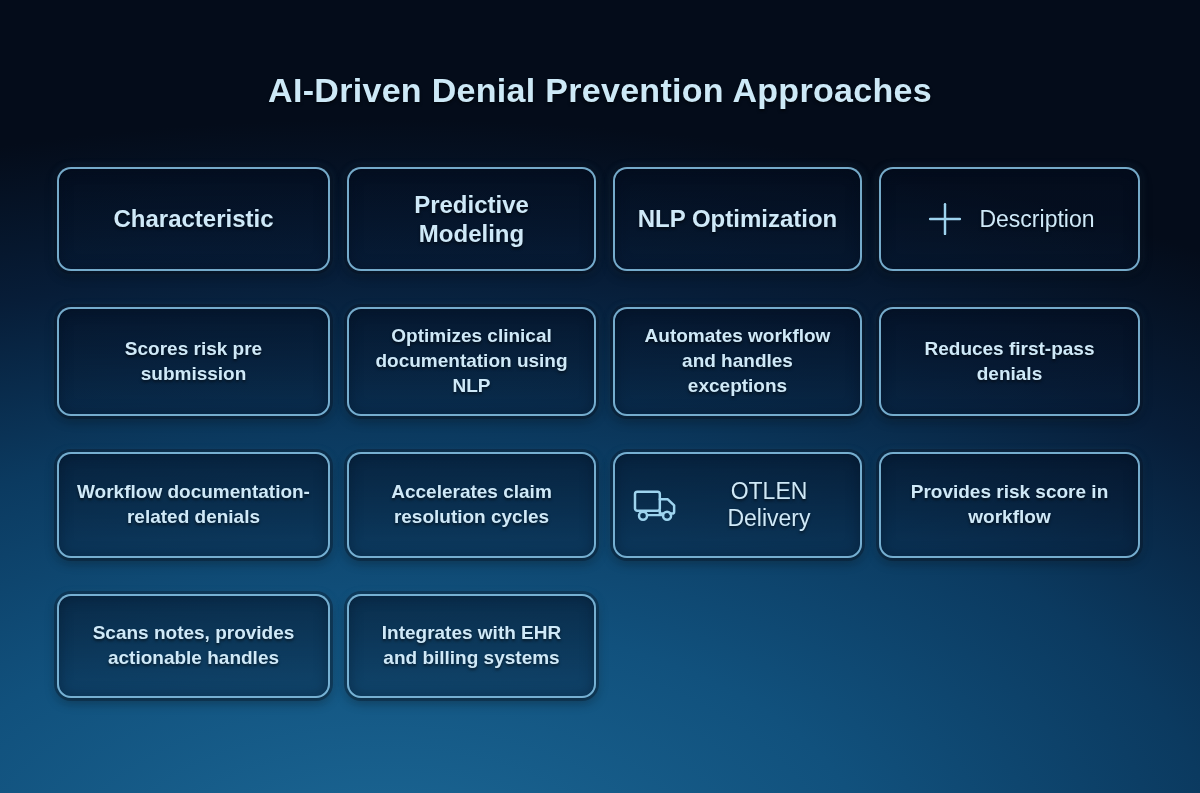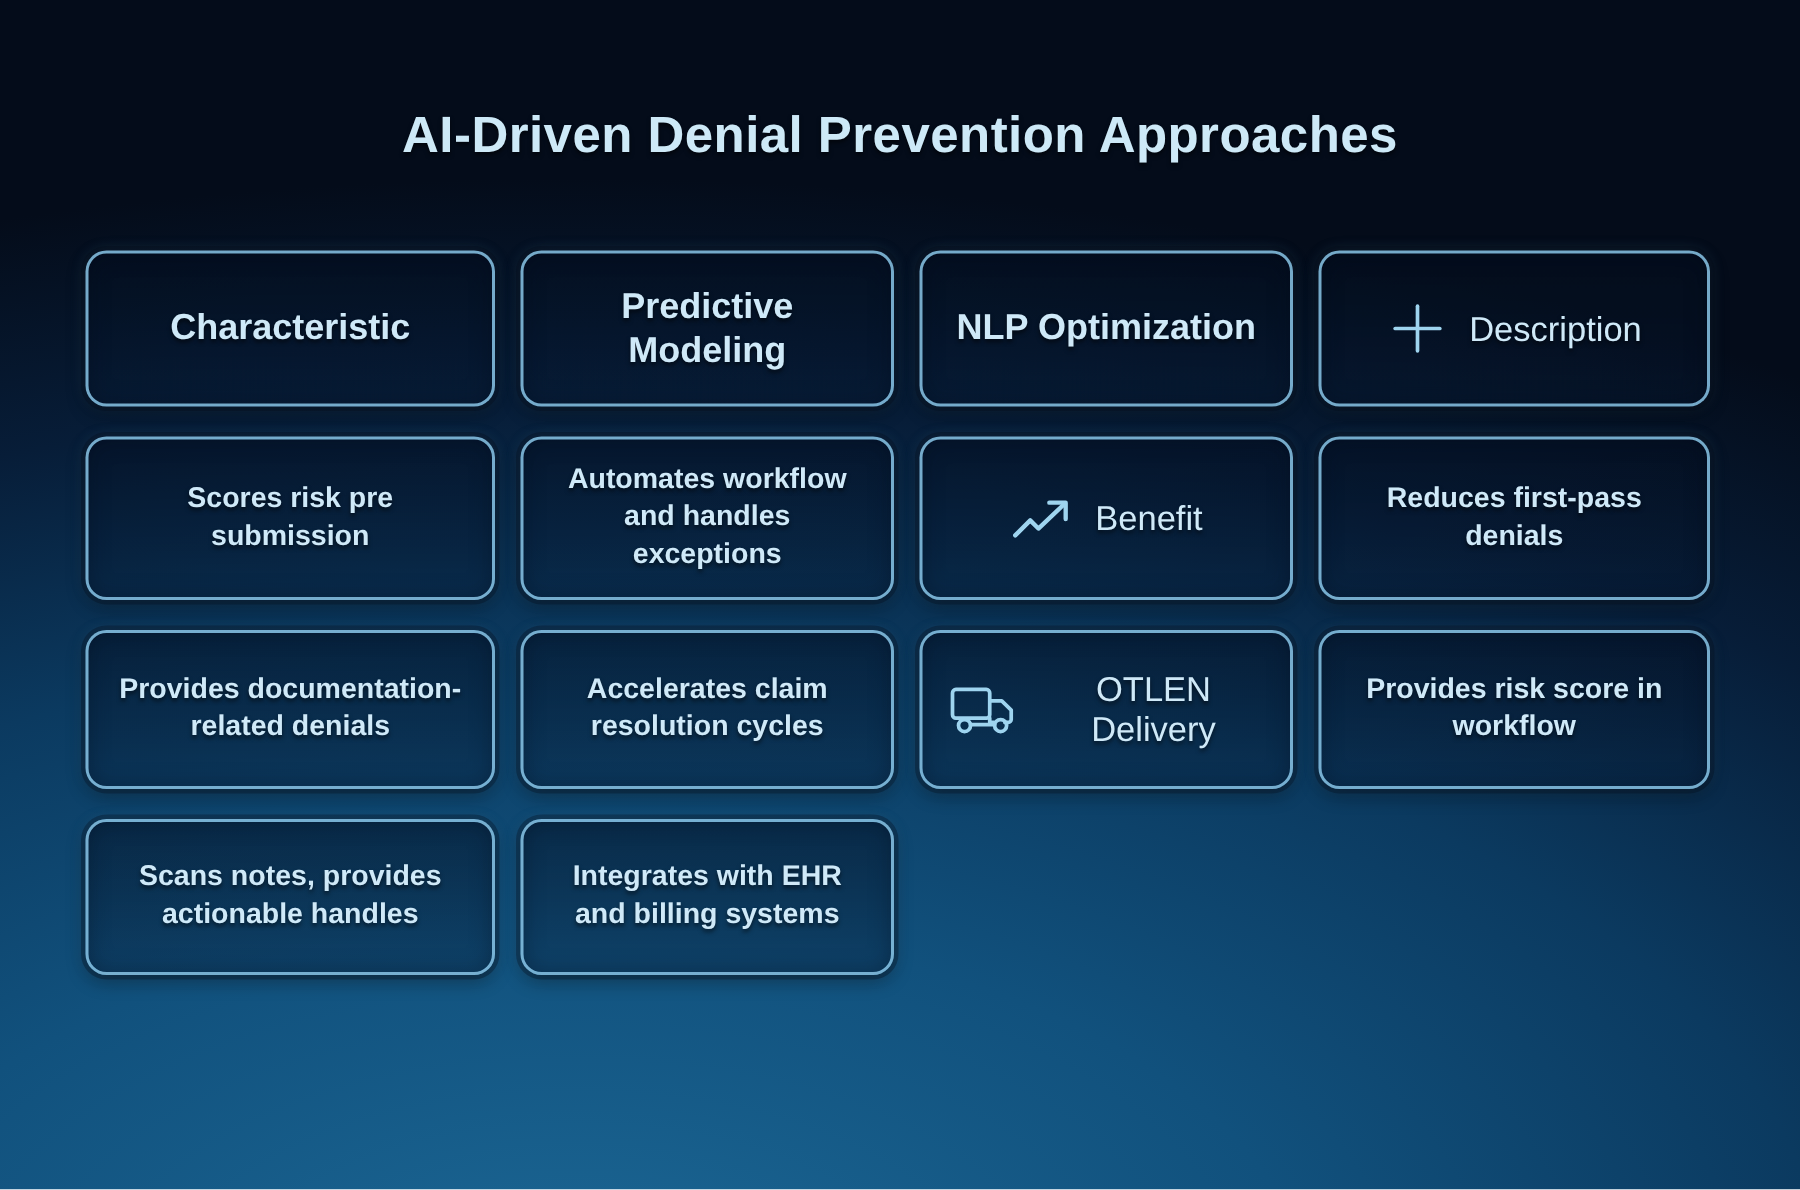--- a/index.html
+++ b/index.html
@@ -18,21 +18,21 @@
   .title{
     position:absolute;top:71px;left:0;width:100%;
     text-align:center;font-size:34px;font-weight:bold;letter-spacing:.3px;
     color:#cde9f7;text-shadow:0 2px 3px rgba(0,0,0,.55);
   }
   .grid{
     position:absolute;left:57px;top:167px;
     display:grid;
     grid-template-columns:273px 249px 249px 261px;
     grid-template-rows:104px 109px 106px 104px;
-    gap:20px 17px;
+    gap:36px 17px;
   }
   .card{
     border:2px solid rgba(137,197,231,.85);
     border-radius:14px;
     background:linear-gradient(180deg, rgba(4,14,32,.50) 0%, rgba(8,28,54,.32) 100%);
     box-shadow:
       0 0 0 3px rgba(3,10,24,.30),
       0 4px 12px rgba(0,0,0,.40),
       0 0 10px rgba(110,185,230,.18),
       inset 0 0 14px rgba(3,10,24,.35);
@@ -72,37 +72,31 @@
         <line x1="12" y1="3.5" x2="12" y2="20.5"></line>
         <line x1="3.5" y1="12" x2="20.5" y2="12"></line>
       </svg>
     </span>
     <span>Description</span>
   </div>
   <div class="card body">
     <span>Scores risk pre submission</span>
   </div>
   <div class="card body">
+    <span>Optimizes clinical documentation using NLP</span>
+  </div>
+  <div class="card body">
     <span>Automates workflow and handles exceptions</span>
   </div>
 
-  <div class="card rowlabel">
-    <span class="icon">
-      <svg width="44" height="40" viewBox="0 0 24 22" fill="none" stroke="currentColor" stroke-width="1.6" stroke-linecap="round" stroke-linejoin="round">
-        <polyline points="2 17 7.5 11.5 10.5 14.5 20 5.5"></polyline>
-        <polyline points="14.5 5 20.5 5 20.5 11"></polyline>
-      </svg>
-    </span>
-    <span>Benefit</span>
-  </div>
   <div class="card body">
     <span>Reduces first-pass denials</span>
   </div>
   <div class="card body">
-    <span>Provides documentation-related denials</span>
+    <span>Workflow documentation-related denials</span>
   </div>
   <div class="card body">
     <span>Accelerates claim resolution cycles</span>
   </div>
 
   <div class="card rowlabel">
     <span class="icon">
       <svg width="50" height="42" viewBox="0 0 26 22" fill="none" stroke="currentColor" stroke-width="1.3" stroke-linecap="round" stroke-linejoin="round">
         <rect x="2" y="4" width="13" height="10" rx="1.2"></rect>
         <path d="M15 8 h4.2 l3.3 3.2 V14.5 a1 1 0 0 1 -1 1 h-1.2"></path>

